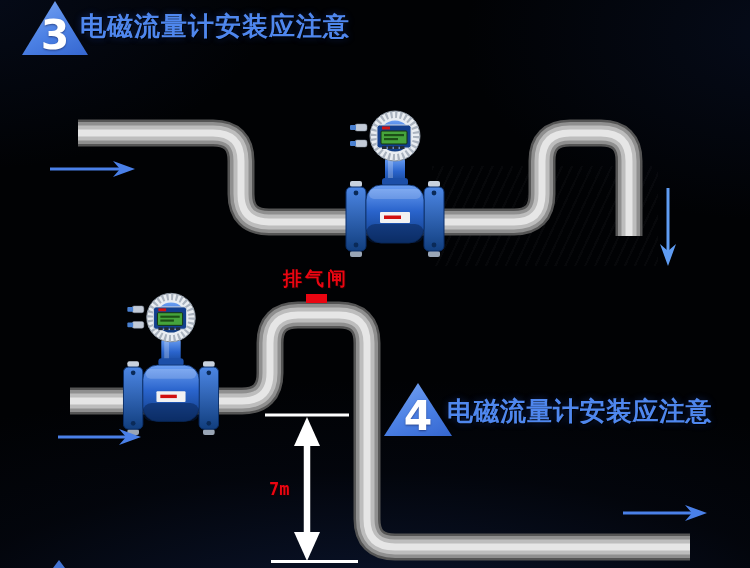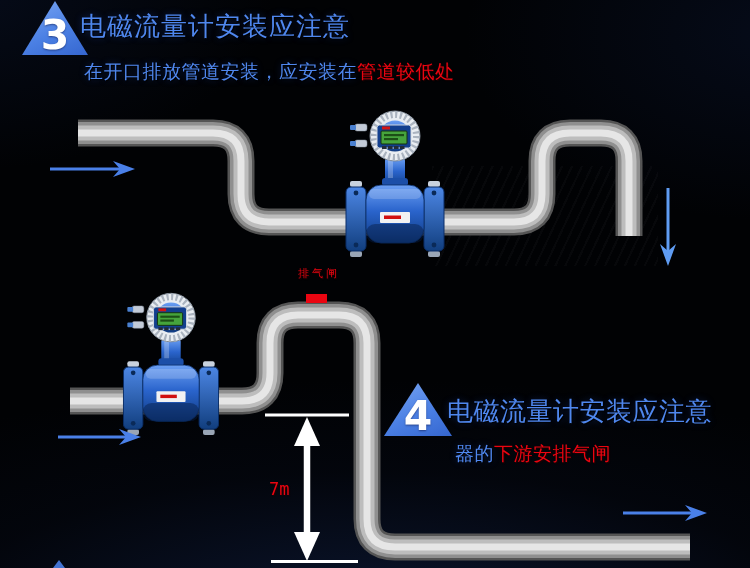--- a/index.html
+++ b/index.html
@@ -17,28 +17,28 @@
   
   .pl1,.pl2,.pl3,.pl4{fill:none;stroke-linejoin:round;}
   .pl1{stroke:#555555;stroke-width:27;}
   .pl2{stroke:#8f8f8f;stroke-width:22;}
   .pl3{stroke:#bdbdbd;stroke-width:15;}
   .pl4{stroke:#e6e6e6;stroke-width:7;}
   .arrow-line{stroke:var(--arrow-blue,#4a80e8);stroke-width:3;fill:none;}
   .arrow-head{fill:var(--arrow-blue,#4a80e8);}
   .arrow-line.light{stroke:#5f9cf2;}
   .arrow-head.light{fill:#5f9cf2;}
-  .txt{position:absolute;white-space:nowrap;font-weight:normal;}
+  .txt{position:absolute;white-space:nowrap;font-weight:bold;}
   .blue{color:var(--accent-blue-text,#4f87ee);text-shadow:1px 1px 1px #000,0 0 7px rgba(40,90,220,.35);}
   .red{color:var(--alert-red,#ea0511);text-shadow:1px 1px 1px #200;}
   .title3{left:80px;top:9px;font-size:26px;letter-spacing:1px;}
   .note3{left:84px;top:59px;font-size:19px;letter-spacing:.5px;}
   .title4{left:447px;top:394px;font-size:26px;letter-spacing:.5px;}
   .note4{left:455px;top:440px;font-size:19px;line-height:27px;letter-spacing:.5px;}
-  .valve-label{left:298px;top:266px;font-size:11px;letter-spacing:3px;}
+  .valve-label{left:283px;top:266px;font-size:19px;letter-spacing:3px;}
   .dim-label{left:269px;top:479px;font-size:17px;font-family:"DejaVu Sans Mono","Liberation Mono",monospace;}
   .tri{
     position:absolute;display:flex;align-items:flex-end;justify-content:center;
     clip-path:polygon(50% 0,0 100%,100% 100%);
     background:linear-gradient(155deg,#7ba7f3 0%,#4b80e4 55%,#3566cf 100%);
   }
   .tri3{left:22px;top:1px;width:66px;height:54px;}
   .tri4{left:384px;top:383px;width:68px;height:53px;}
   .tri .num{color:#fff;font-size:41px;font-weight:bold;line-height:.92;text-shadow:0 1px 2px rgba(0,0,40,.45);}
   .texture{
@@ -155,26 +155,24 @@
       <line x1="307" y1="440" x2="307" y2="538" stroke="#ffffff" stroke-width="6.5"></line>
       <polygon points="307,417 294,446 320,446" fill="#ffffff"></polygon>
       <polygon points="307,561 294,532 320,532" fill="#ffffff"></polygon>
     </g>
   </svg>
 
   <div class="tri tri3">
     <span class="num">3</span>
   </div>
   <div class="txt blue title3">电磁流量计安装应注意</div>
-  <div class="txt note3"><span class="blue">在开口排放管道安装，应安装在</span><span class="red">管道较低处</span></div>
 
   <div class="txt red valve-label">排气闸</div>
   <div class="txt red dim-label">7m</div>
 
   <div class="tri tri4">
     <span class="num">4</span>
   </div>
   <div class="txt blue title4">电磁流量计安装应注意</div>
   <div class="txt note4">
-    <div><span class="blue">器的</span><span class="red">下游安排气闸</span></div>
   </div>
 
 </div>
 
 </body></html>

